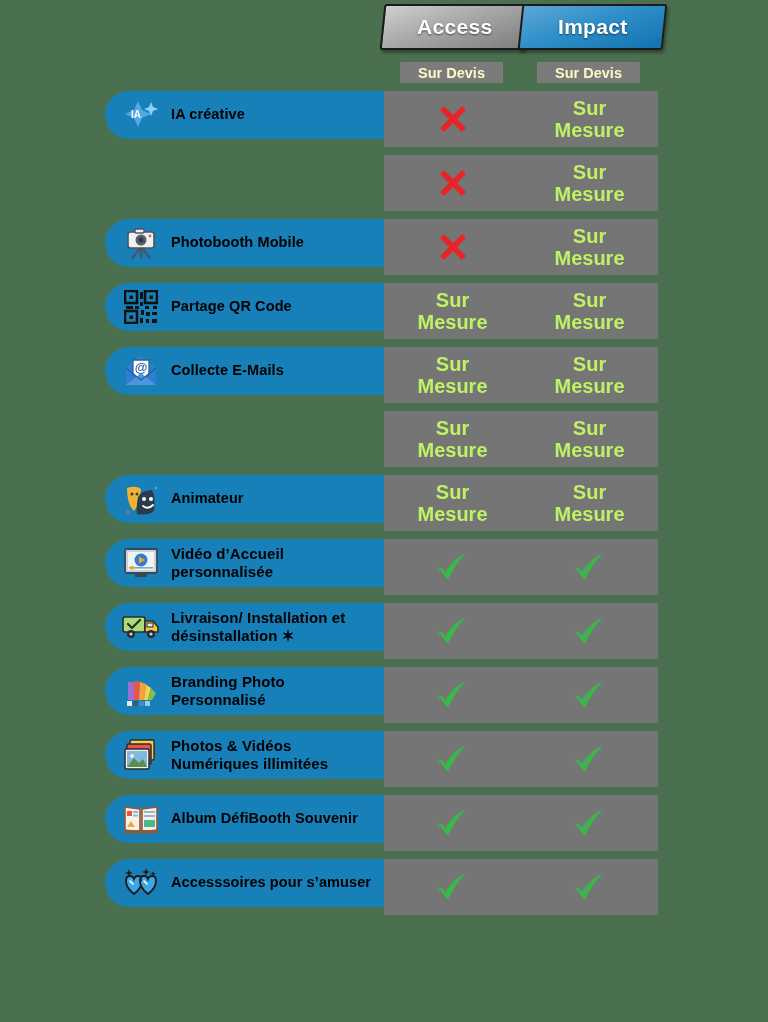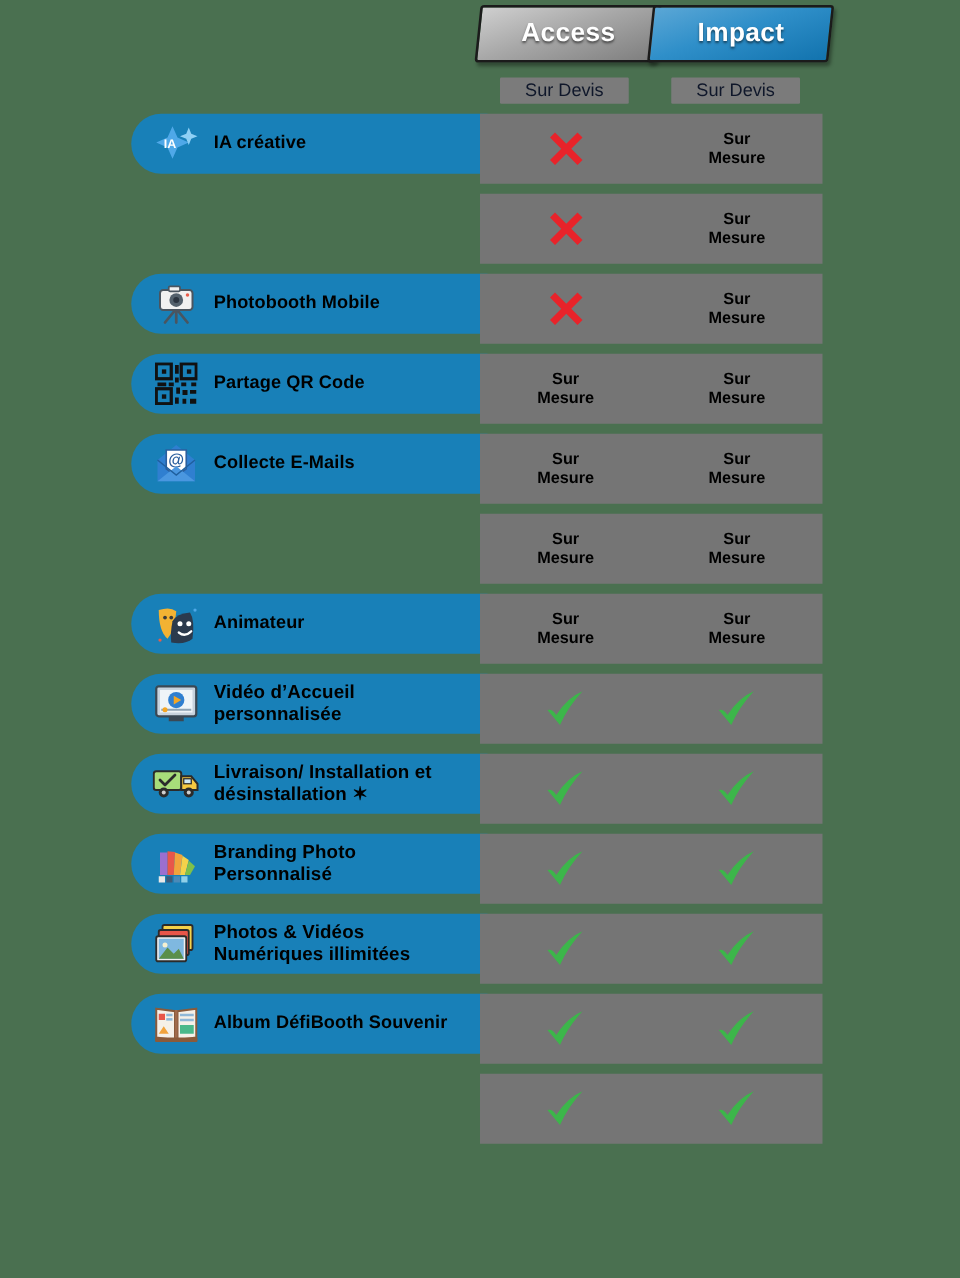--- a/index.html
+++ b/index.html
@@ -46,21 +46,21 @@
     position: absolute; top: 62px;
     height: 21px;
     background: #7b7b7b;
     display: flex; align-items: center; justify-content: center;
     padding: 0 9px;
     border-radius: 1px;
   }
   .devis.access { left: 400px; width: 103px; }
   .devis.impact { left: 537px; width: 103px; }
   .devis span {
-    color: #0f172a; font-size: 14.5px; font-weight: normal;
+    color: #fef9c3; font-size: 14.5px; font-weight: bold;
     white-space: nowrap;
   }
 
   
   #rows { position: absolute; top: 91px; left: 0; width: 768px; }
   .row {
     position: relative;
     height: 56px;
     margin-bottom: 8px;
   }
@@ -94,22 +94,22 @@
     width: 274px; height: 56px;
     background: #757575;
     display: flex;
   }
   .cell {
     flex: 1 1 50%;
     display: flex; align-items: center; justify-content: center;
     text-align: center;
   }
   .cell .txt {
-    color: #000000;
-    font-size: 13px;
+    color: #bef264;
+    font-size: 20px;
     font-weight: bold;
     line-height: 1.12;
     white-space: pre-line;
   }
   .mark { display: block; }
 </style>
 </head>
 <body>
 
 <div id="board">
@@ -441,20 +441,35 @@
   </svg>
           </div>
           <div class="cell">
             <svg class="mark" width="42" height="34" viewBox="0 0 42 34">
     <path d="M6 18 Q10 17 13 22 Q22 8 34 3 Q22 16 16 30 Q11 24 6 18 Z" fill="#3cb64a"></path>
   </svg>
           </div>
         </div>
       </div>
       <div class="row">
+        <div class="feature">
+          <span class="ficon">
+            <svg width="38" height="32" viewBox="0 0 38 32">
+      <path d="M4 14 Q4 9 8 9 Q11 9 12 12 Q13 9 16 9 Q20 9 20 14 Q20 21 12 27 Q4 21 4 14 Z" fill="#3aa8e8" stroke="#1b1b1b" stroke-width="1.8"></path>
+      <path d="M18 14 Q18 9 22 9 Q25 9 26 12 Q27 9 30 9 Q34 9 34 14 Q34 21 26 27 Q18 21 18 14 Z" fill="#3aa8e8" stroke="#1b1b1b" stroke-width="1.8"></path>
+      <path d="M20 13 L18 13" stroke="#1b1b1b" stroke-width="1.8"></path>
+      <path d="M8 14 L11 17" stroke="#ffffff" stroke-width="1.6" stroke-linecap="round"></path>
+      <path d="M22 14 L25 17" stroke="#ffffff" stroke-width="1.6" stroke-linecap="round"></path>
+      <path d="M7 2 L8 5 L11 6 L8 7 L7 10 L6 7 L3 6 L6 5 Z" fill="#1b1b1b"></path>
+      <path d="M24 1 L25 4 L28 5 L25 6 L24 9 L23 6 L20 5 L23 4 Z" fill="#1b1b1b"></path>
+      <path d="M31 4 L31.7 6 L34 6.7 L31.7 7.4 L31 9.5 L30.3 7.4 L28 6.7 L30.3 6 Z" fill="#1b1b1b"></path>
+    </svg>
+          </span>
+          <span class="flabel">Accesssoires pour s’amuser</span>
+        </div>
         <div class="values">
           <div class="cell">
             <svg class="mark" width="42" height="34" viewBox="0 0 42 34">
     <path d="M6 18 Q10 17 13 22 Q22 8 34 3 Q22 16 16 30 Q11 24 6 18 Z" fill="#3cb64a"></path>
   </svg>
           </div>
           <div class="cell">
             <svg class="mark" width="42" height="34" viewBox="0 0 42 34">
     <path d="M6 18 Q10 17 13 22 Q22 8 34 3 Q22 16 16 30 Q11 24 6 18 Z" fill="#3cb64a"></path>
   </svg>

